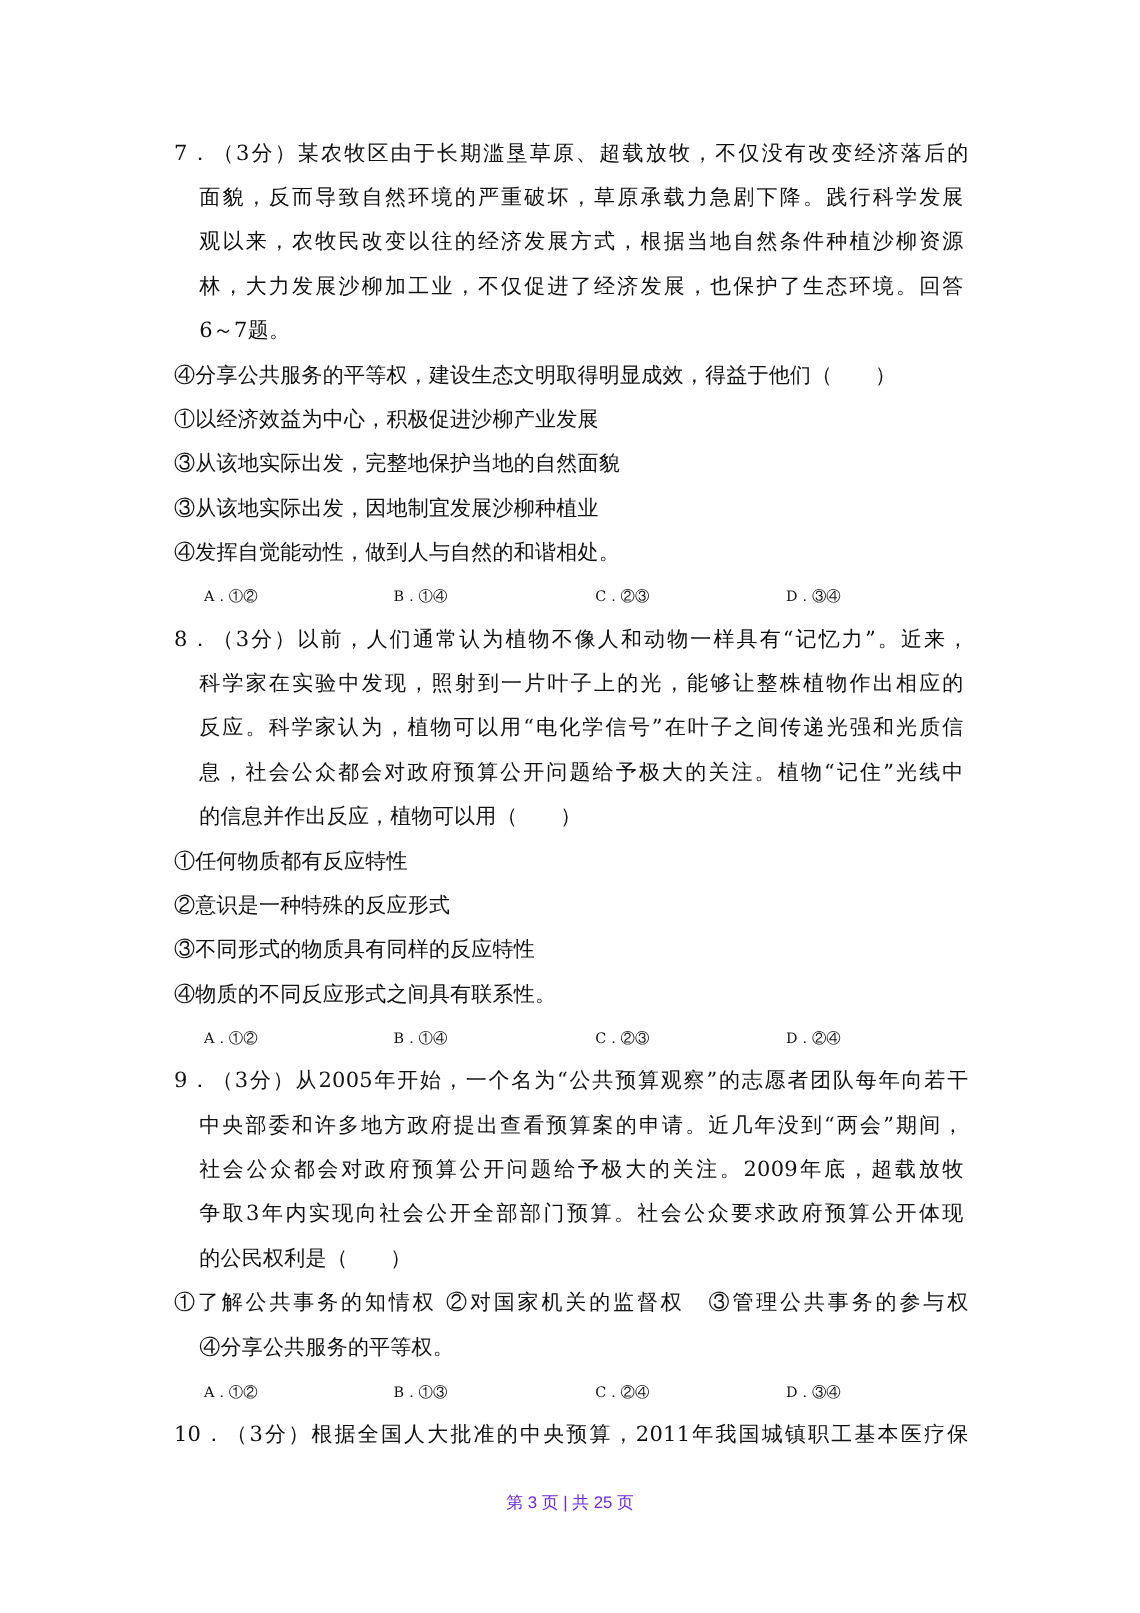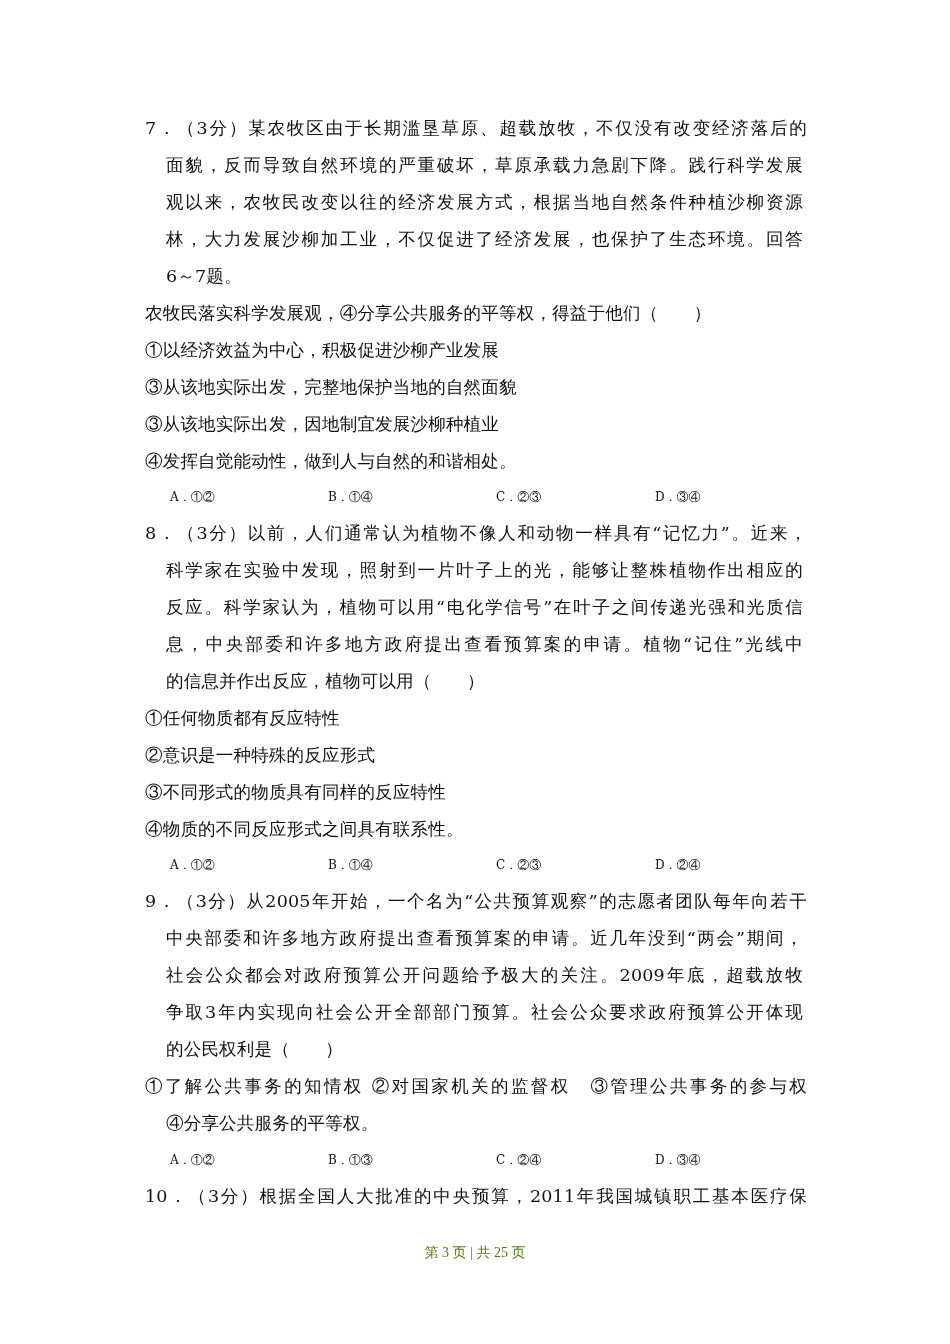--- a/index.html
+++ b/index.html
@@ -5,49 +5,49 @@
   html, body { margin: 0; padding: 0; background: #ffffff; }
   body { width: 950px; height: 1344px; position: relative; overflow: hidden;
          font-family: "DejaVu Serif", "Liberation Serif", serif; color: #111; }
   .page { position: absolute; left: 0; top: 0; width: 950px; height: 1074px; }
   .line { position: absolute; left: 145px; width: 662px; font-size: 17.5px; line-height: 22px;
           white-space: nowrap; letter-spacing: 0.2px; }
   .indent { left: 166px; width: 637px; }
   .justify { text-align: justify; text-align-last: justify; }
   .opt { position: absolute; font-size: 12px; line-height: 22px; white-space: nowrap; }
   .footer { position: absolute; top: 1244px; left: 0; width: 950px; text-align: center;
-            font-family: Liberation Serif, serif; font-size: 14px; color: #4d7c0f; }
+            font-family: Liberation Sans, sans-serif; font-size: 14px; color: #6d28d9; }
 </style>
 </head>
 <body>
 
 <div class="page">
 
   <div>
     <div class="line justify" style="top:117px">7．（3分）某农牧区由于长期滥垦草原、超载放牧，不仅没有改变经济落后的</div>
     <div class="line indent justify" style="top:154px">面貌，反而导致自然环境的严重破坏，草原承载力急剧下降。践行科学发展</div>
     <div class="line indent justify" style="top:191px">观以来，农牧民改变以往的经济发展方式，根据当地自然条件种植沙柳资源</div>
     <div class="line indent justify" style="top:228px">林，大力发展沙柳加工业，不仅促进了经济发展，也保护了生态环境。回答</div>
     <div class="line indent" style="top:265px">6～7题。</div>
-    <div class="line" style="top:302px">农牧民落实科学发展观，④分享公共服务的平等权，得益于他们（　　）</div>
+    <div class="line" style="top:302px">④分享公共服务的平等权，建设生态文明取得明显成效，得益于他们（　　）</div>
     <div class="line" style="top:339px">①以经济效益为中心，积极促进沙柳产业发展</div>
     <div class="line" style="top:376px">③从该地实际出发，完整地保护当地的自然面貌</div>
     <div class="line" style="top:413px">③从该地实际出发，因地制宜发展沙柳种植业</div>
     <div class="line" style="top:450px">④发挥自觉能动性，做到人与自然的和谐相处。</div>
     <div class="opt" style="top:486px; left:170px">A．①②</div>
     <div class="opt" style="top:486px; left:328px">B．①④</div>
     <div class="opt" style="top:486px; left:496px">C．②③</div>
     <div class="opt" style="top:486px; left:655px">D．③④</div>
   </div>
 
   <div>
     <div class="line justify" style="top:522px">8．（3分）以前，人们通常认为植物不像人和动物一样具有“记忆力”。近来，</div>
     <div class="line indent justify" style="top:559px">科学家在实验中发现，照射到一片叶子上的光，能够让整株植物作出相应的</div>
     <div class="line indent justify" style="top:596px">反应。科学家认为，植物可以用“电化学信号”在叶子之间传递光强和光质信</div>
-    <div class="line indent justify" style="top:633px">息，中央部委和许多地方政府提出查看预算案的申请。植物“记住”光线中</div>
+    <div class="line indent justify" style="top:633px">息，社会公众都会对政府预算公开问题给予极大的关注。植物“记住”光线中</div>
     <div class="line indent" style="top:670px">的信息并作出反应，植物可以用（　　）</div>
     <div class="line" style="top:707px">①任何物质都有反应特性</div>
     <div class="line" style="top:744px">②意识是一种特殊的反应形式</div>
     <div class="line" style="top:781px">③不同形式的物质具有同样的反应特性</div>
     <div class="line" style="top:818px">④物质的不同反应形式之间具有联系性。</div>
     <div class="opt" style="top:854px; left:170px">A．①②</div>
     <div class="opt" style="top:854px; left:328px">B．①④</div>
     <div class="opt" style="top:854px; left:496px">C．②③</div>
     <div class="opt" style="top:854px; left:655px">D．②④</div>
   </div>

